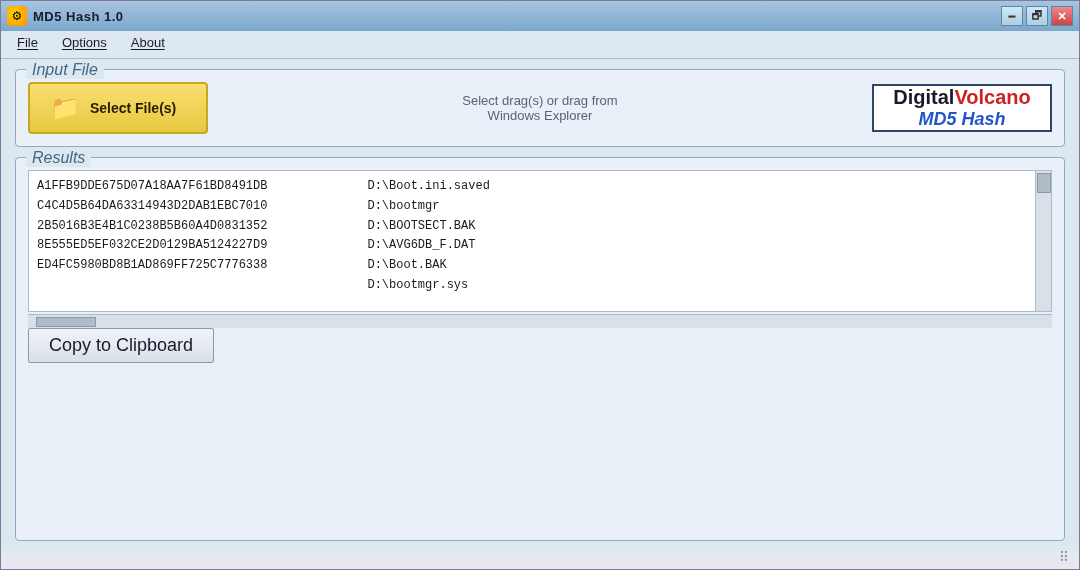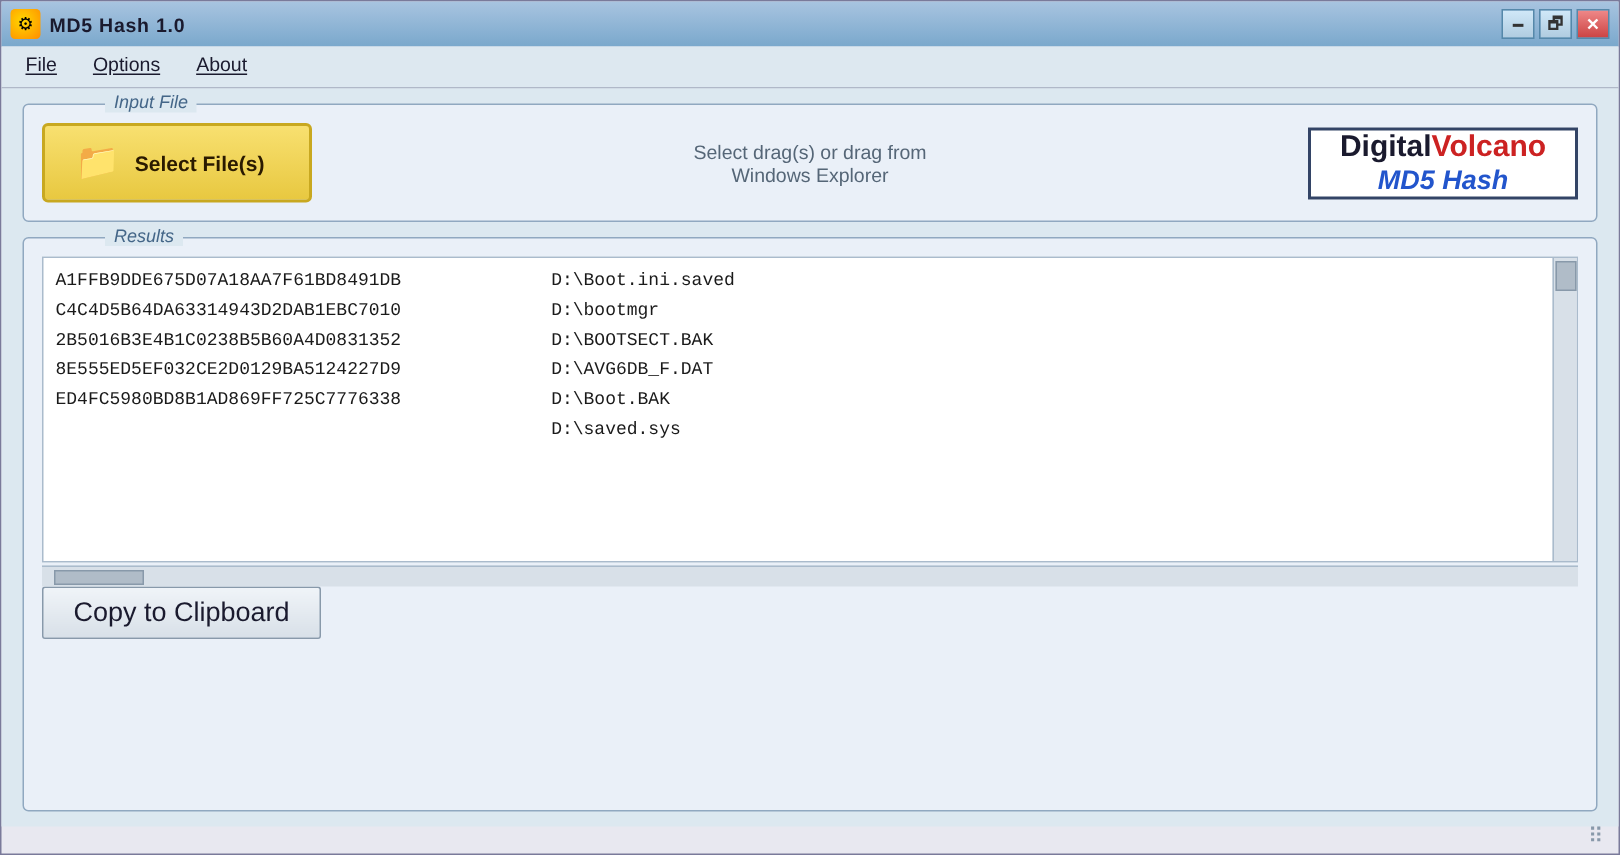--- a/index.html
+++ b/index.html
@@ -119,24 +119,23 @@
       padding: 8px 12px 12px 12px;
       position: relative;
     }
 
     .group-box-title {
       position: absolute;
       top: -9px;
       left: 10px;
       background: #dce8f0;
       padding: 0 6px;
-      font-size: 12px;
+      font-size: 16px;
       color: #446688;
       font-style: italic;
-      margin-left: 44px;
     }
 
     
     .input-file-row {
       display: flex;
       align-items: center;
       gap: 20px;
       margin-top: 4px;
     }
 
@@ -308,37 +307,37 @@
             <span class="logo-digital">Digital</span><span class="logo-volcano">Volcano</span>
           </div>
           <div><span class="logo-md5">MD5 Hash</span></div>
         </div>
       </div>
     </div>
 
     <div class="group-box results-group">
       <span class="group-box-title">Results</span>
       <div style="display:flex; flex-direction:column; margin-top:4px;">
-        <div style="display:flex; width:100%; height:204px; background:white; border:1px solid #aabbcc;">
+        <div style="display:flex; width:100%; height:142px; background:white; border:1px solid #aabbcc;">
           <div style="flex:1; overflow:hidden; padding:6px 8px;">
             <div class="results-content">
               <div class="hash-column">
                 <div>A1FFB9DDE675D07A18AA7F61BD8491DB</div>
                 <div>C4C4D5B64DA63314943D2DAB1EBC7010</div>
                 <div>2B5016B3E4B1C0238B5B60A4D0831352</div>
                 <div>8E555ED5EF032CE2D0129BA5124227D9</div>
                 <div>ED4FC5980BD8B1AD869FF725C7776338</div>
               </div>
               <div class="file-column" style="margin-left:60px;">
                 <div>D:\Boot.ini.saved</div>
                 <div>D:\bootmgr</div>
                 <div>D:\BOOTSECT.BAK</div>
                 <div>D:\AVG6DB_F.DAT</div>
                 <div>D:\Boot.BAK</div>
-                <div>D:\saved.sys</div>
+                <div>D:\bootmgr.sys</div>
               </div>
             </div>
           </div>
           <div class="scrollbar-track">
             <div style="width:14px;height:20px;background:#b0bcc8;border:1px solid #8899aa;margin:2px auto 0;"></div>
           </div>
         </div>
         <div class="h-scrollbar">
           <div class="h-scrollbar-thumb"></div>
         </div>

